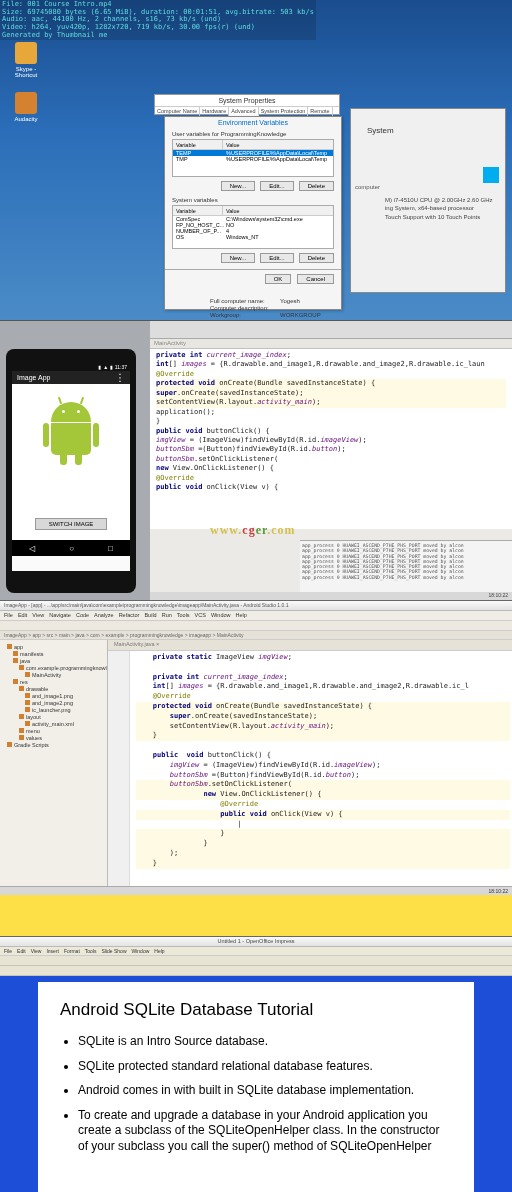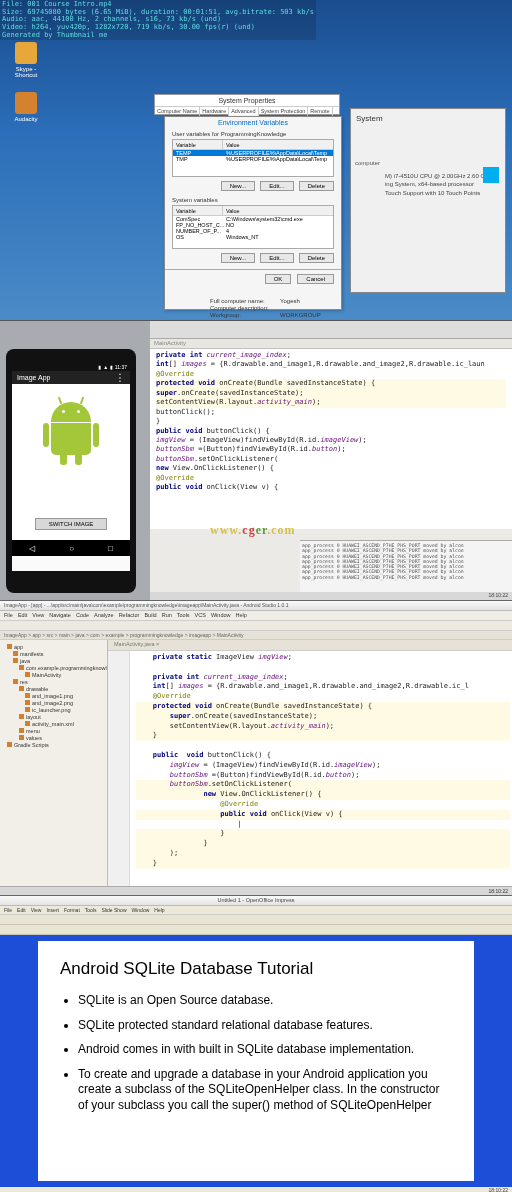--- a/index.html
+++ b/index.html
@@ -8,21 +8,21 @@
   
   .p1 { height: 320px; position: relative; background: linear-gradient(180deg, #1a4d8f 0%, #2b6db8 40%, #4a8bc7 100%); overflow: hidden; }
   .p1-vidinfo { position: absolute; top: 0; left: 0; color: #5fdde0; font-family: monospace; font-size: 7px; line-height: 1.1; background: rgba(0,0,0,0.15); padding: 1px 2px; }
   .p1-vidinfo div { white-space: nowrap; }
   .p1-icons { position: absolute; top: 42px; left: 6px; }
   .p1-icon { width: 40px; text-align: center; color: #fff; font-size: 6px; margin-bottom: 14px; }
   .p1-icon .isvg { width: 22px; height: 22px; background: #e8a73a; border-radius: 3px; margin: 0 auto 2px; }
   .p1-icon:nth-child(2) .isvg { background: #d4822f; }
   
   .p1-ctrl { position: absolute; right: 6px; top: 108px; width: 156px; height: 185px; background: #f0f0f0; border: 1px solid #888; font-size: 7px; }
-  .p1-ctrl-title { padding: 5px 5px; font-size: 8px; color: #333; }
+  .p1-ctrl-title { padding: 17px 5px; font-size: 8px; color: #333; margin-left: 11px; }
   .p1-ctrl-body { padding: 4px; }
   .p1-ctrl-sub { color: #555; font-size: 6px; margin-top: 28px; }
   .p1-ctrl-info { color: #444; font-size: 6px; margin-top: 6px; line-height: 1.4; padding-left: 30px; }
   .p1-ctrl-winlogo { position: absolute; right: 6px; top: 58px; width: 16px; height: 16px; background: #00adef; }
   
   .p1-sysprop { position: absolute; left: 154px; top: 94px; width: 186px; height: 21px; background: #fff; border: 1px solid #999; }
   .p1-sysprop-title { text-align: center; padding: 2px; font-size: 7px; color: #333; background: #fff; }
   .p1-sysprop-tabs { display: flex; font-size: 5.5px; border-top: 1px solid #ccc; }
   .p1-sysprop-tabs span { padding: 1px 2px; border-right: 1px solid #ccc; color: #444; cursor: pointer; }
   .p1-sysprop-tabs .active { background: #fff; border-bottom: 1px solid #fff; }
@@ -78,21 +78,21 @@
   .p2-code .fld { color: #660e7a; font-style: italic; }
   .p2-code .ann { color: #808000; }
   .p2-code .hl { background: #fffae3; display: block; }
   .p2-watermark { position: absolute; bottom: 62px; left: 210px; font-family: Georgia, serif; font-size: 12px; color: #d4c04f; font-weight: bold; letter-spacing: 1px; }
   .p2-watermark .red { color: #c84040; }
   .p2-watermark .grn { color: #5a9a3a; }
   .p2-console { position: absolute; bottom: 8px; left: 150px; right: 0; height: 52px; background: #f4f4f4; font-family: monospace; font-size: 4.8px; color: #555; padding: 2px; line-height: 1.1; overflow: hidden; border-top: 1px solid #aaa; }
   .p2-status-bar { position: absolute; bottom: 0; left: 0; right: 0; height: 8px; background: #d8d8d8; font-size: 5px; color: #444; text-align: right; padding: 0 4px; }
   
   
-  .p3 { height: 295px; position: relative; background: #15803d; overflow: hidden; border-top: 1px solid #666; }
+  .p3 { height: 336px; position: relative; background: #fde047; overflow: hidden; border-top: 1px solid #666; }
   .p3-title { height: 10px; background: linear-gradient(#fafafa,#e2e2e2); font-size: 5px; padding: 1px 4px; color: #555; border-bottom: 1px solid #bbb; white-space: nowrap; overflow: hidden; }
   .p3-menu { height: 10px; background: #f0ede6; font-size: 5.5px; padding: 1px 4px; color: #333; border-bottom: 1px solid #ccc; }
   .p3-menu span { margin-right: 5px; cursor: pointer; }
   .p3-tool { height: 10px; background: #ede9e0; border-bottom: 1px solid #ccc; }
   .p3-crumb { height: 9px; background: #e6e2d8; font-size: 5px; padding: 1px 4px; color: #666; border-bottom: 1px solid #ccc; }
   .p3-body { display: flex; height: 246px; }
   .p3-tree { width: 108px; background: #f2efe8; border-right: 1px solid #bbb; font-size: 5.5px; color: #333; padding: 3px; overflow: hidden; }
   .p3-tree-item { padding: 0.5px 0 0.5px 4px; white-space: nowrap; }
   .p3-tree-item.i1 { padding-left: 10px; }
   .p3-tree-item.i2 { padding-left: 16px; }
@@ -277,21 +277,21 @@
   <div class="p2-ide">
     <div class="p2-ide-top"></div>
     <div class="p2-tabs2">MainActivity</div>
     <div class="p2-code" id="p2code">
         <div><span class="kw">private</span> <span class="kw">int</span> <span class="fld">current_image_index</span>;</div>
         <div><span class="kw">int</span>[] <span class="fld">images</span> = {R.drawable.and_image1,R.drawable.and_image2,R.drawable.ic_laun</div>
         <div><span class="ann">@Override</span></div>
         <div class="hl"><span class="kw">protected</span> <span class="kw">void</span> onCreate(Bundle savedInstanceState) {</div>
         <div class="hl">    <span class="kw">super</span>.onCreate(savedInstanceState);</div>
         <div class="hl">    setContentView(R.layout.<span class="fld">activity_main</span>);</div>
-        <div>    buttonClick();</div>
+        <div>    application();</div>
         <div>}</div>
         <div></div>
         <div><span class="kw">public</span>  <span class="kw">void</span> buttonClick() {</div>
         <div>    <span class="fld">imgView</span> = (ImageView)findViewById(R.id.<span class="fld">imageView</span>);</div>
         <div>    <span class="fld">buttonSbm</span> =(Button)findViewById(R.id.<span class="fld">button</span>);</div>
         <div>    <span class="fld">buttonSbm</span>.setOnClickListener(</div>
         <div>            <span class="kw">new</span> View.OnClickListener() {</div>
         <div><span class="ann">                @Override</span></div>
         <div>                <span class="kw">public</span> <span class="kw">void</span> onClick(View v) {</div>
       </div>
@@ -371,21 +371,21 @@
 
 <div class="p4">
   <div class="p4-titlebar">Untitled 1 - OpenOffice Impress</div>
   <div class="p4-menu" id="p4menu"><span>File</span><span>Edit</span><span>View</span><span>Insert</span><span>Format</span><span>Tools</span><span>Slide Show</span><span>Window</span><span>Help</span></div>
   <div class="p4-tool"></div>
   <div class="p4-tool"></div>
   <div class="p4-slide-area">
     <div class="p4-slide">
       <h2>Android SQLite Database Tutorial</h2>
       <ul>
-        <li>SQLite is an Open Source database.</li>
+        <li>SQLite is an Intro Source database.</li>
         <li>SQLite protected standard relational database features.</li>
         <li>Android comes in with built in SQLite database implementation.</li>
         <li>To create and upgrade a database in your Android application you create a subclass of the SQLiteOpenHelper class. In the constructor of your subclass you call the super() method of SQLiteOpenHelper</li>
       </ul>
     </div>
   </div>
   <div class="p4-status">18:10:22</div>
 </div>
 
 </body></html>

